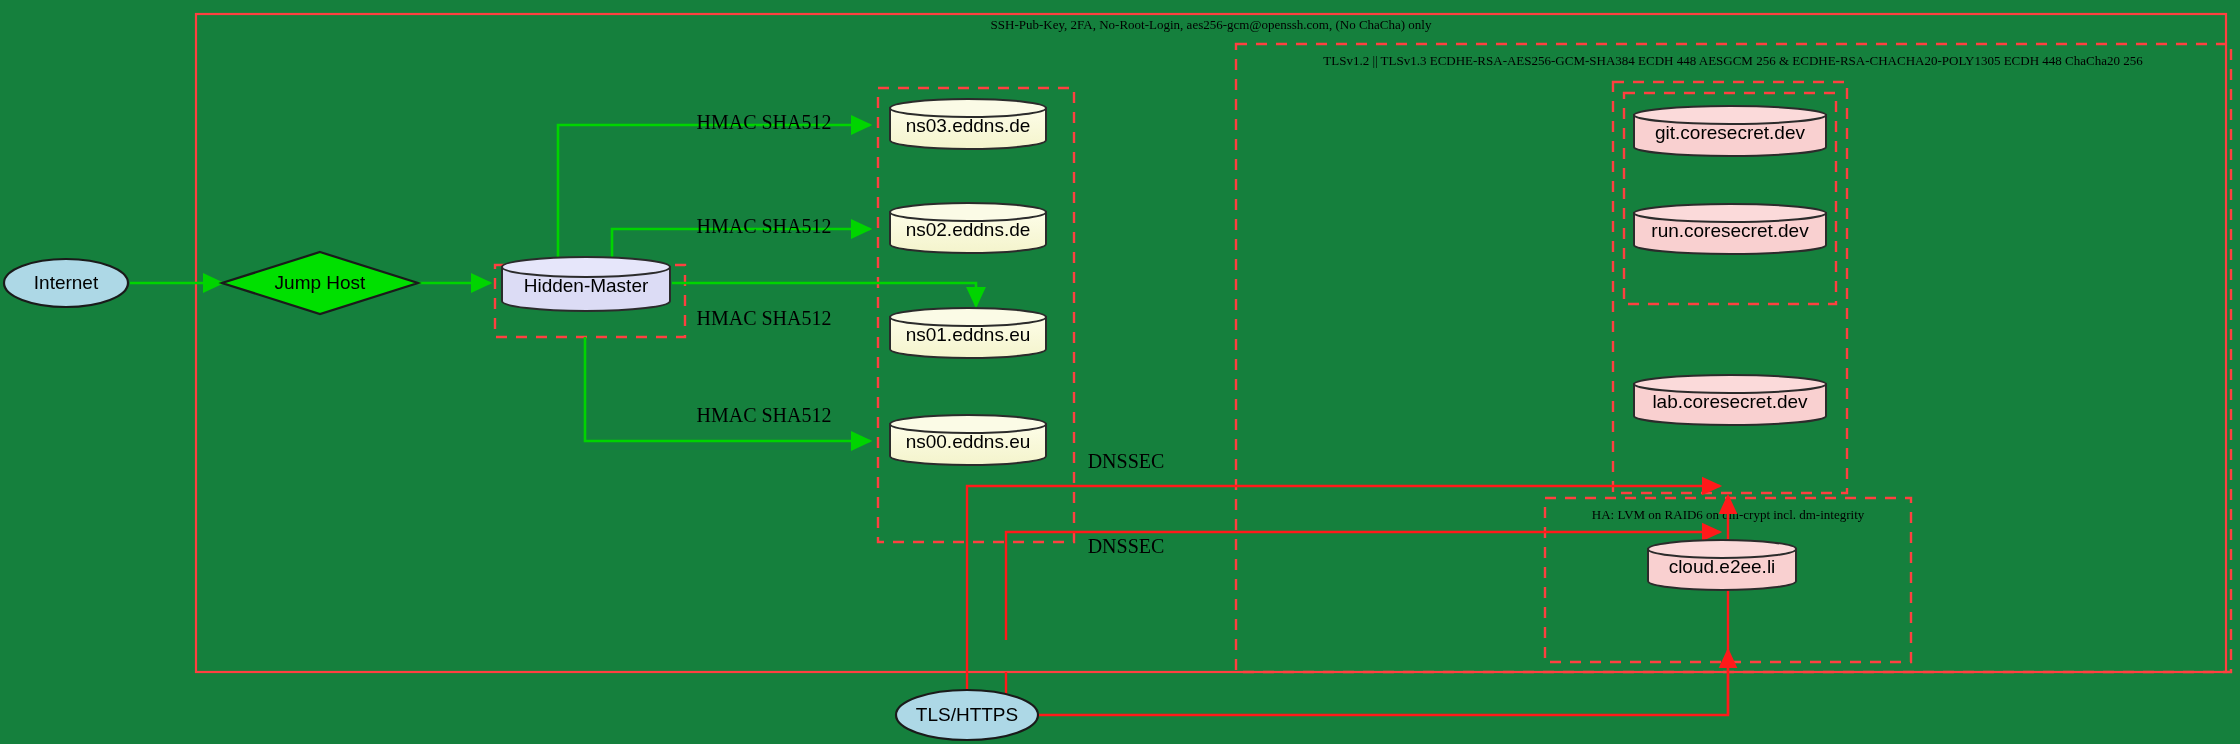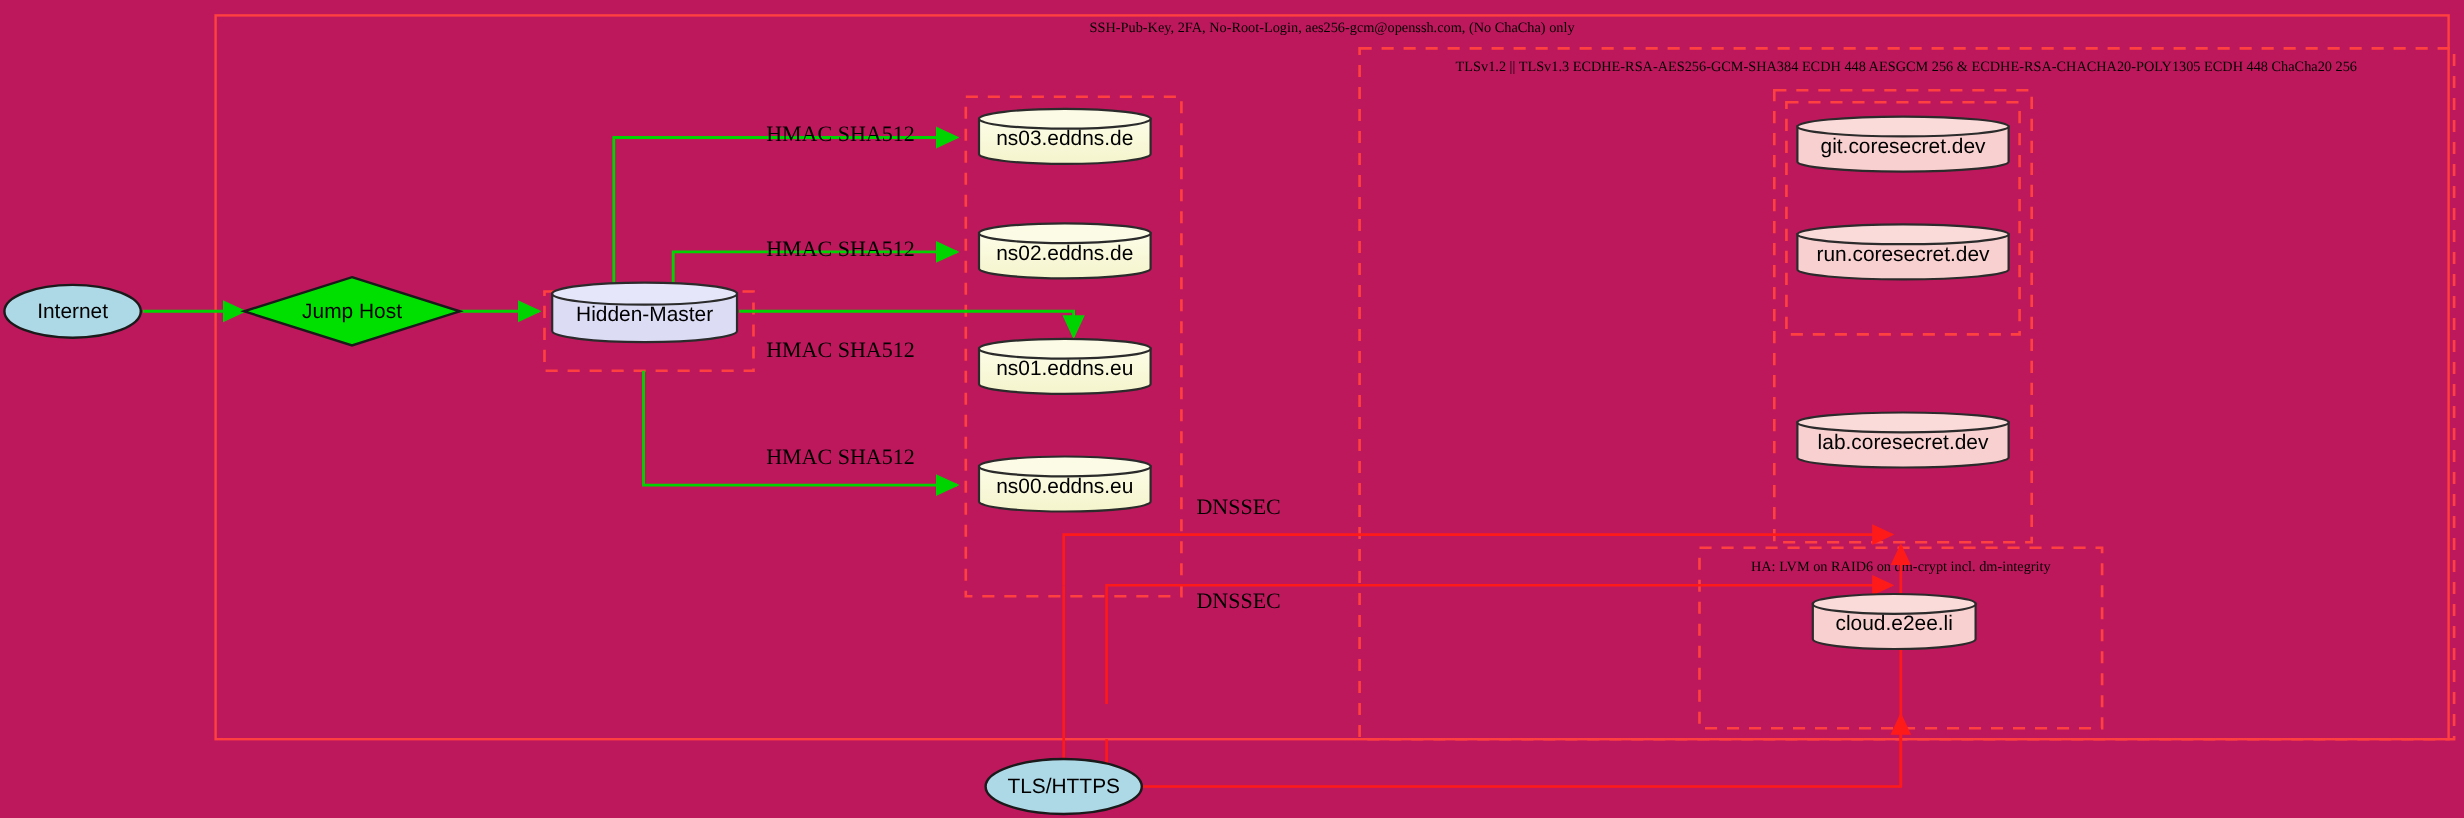--- a/index.html
+++ b/index.html
@@ -4,21 +4,21 @@
 <style>
   html, body {
     margin: 0;
     padding: 0;
     background: #ffffff;
   }
   #canvas {
     position: relative;
     width: 2240px;
     height: 744px;
-    background: #be185d;
+    background: #15803d;
     font-family: "Liberation Sans", sans-serif;
     overflow: hidden;
   }
   #diagram-svg {
     position: absolute;
     left: 0;
     top: 0;
     width: 2240px;
     height: 744px;
   }

